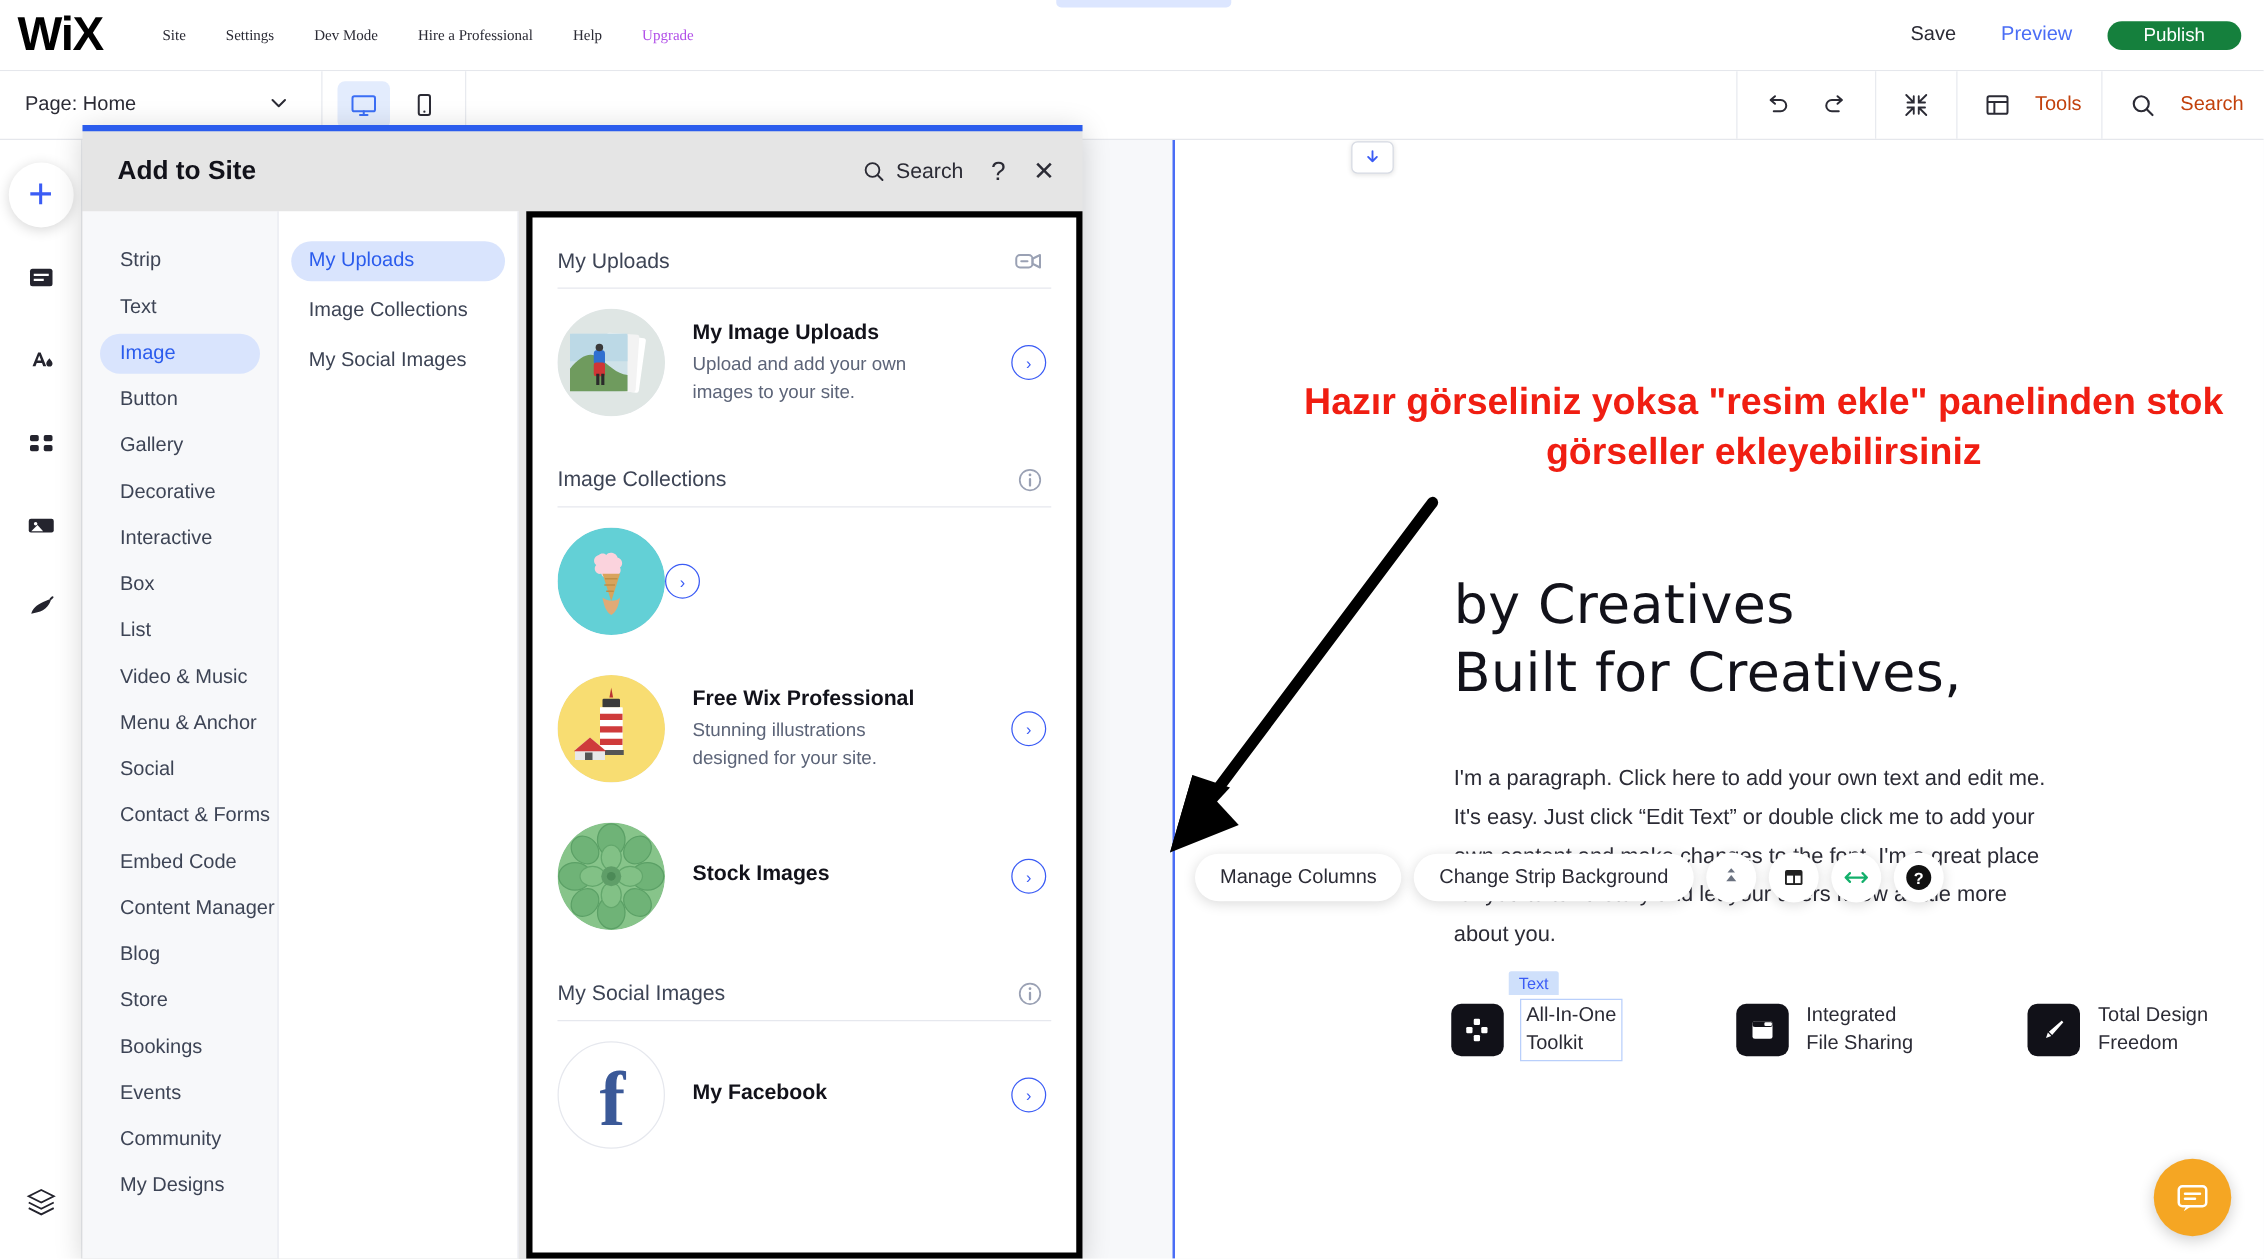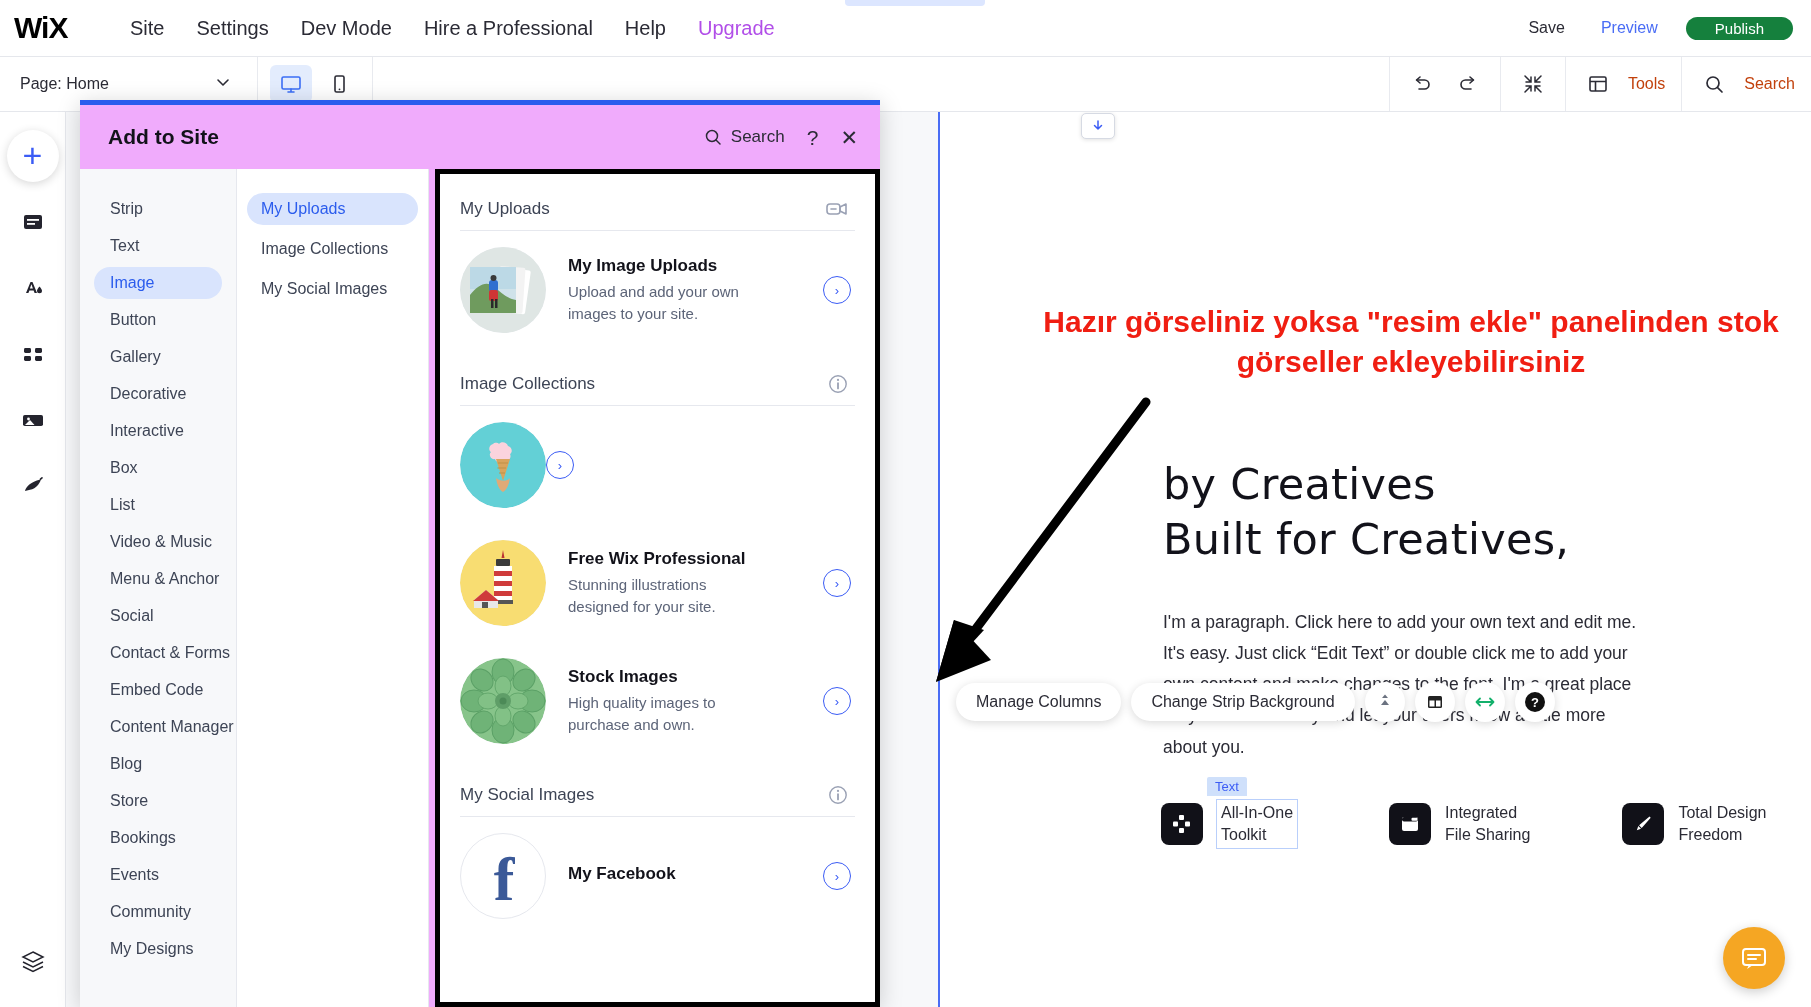--- a/index.html
+++ b/index.html
@@ -11,27 +11,28 @@
   }
   .app { position: relative; width: 1811px; height: 1007px; }
 
   
   .topbar {
     position: absolute; left: 0; top: 0; width: 1811px; height: 57px;
     background: #ffffff; border-bottom: 1px solid #e5e7ec;
     display: flex; align-items: center;
   }
   .wix-logo {
-    margin-left: 14px; width: 66px; font-size: 30px; font-weight: 700;
+    margin-left: 14px; width: 66px; font-size: 38px; font-weight: 700;
     letter-spacing: -1px; color: #000; line-height: 1;
   }
   .topmenu { display: flex; align-items: center; gap: 0px; margin-left: 34px; }
   .topmenu .mi {
-    font-size: 20px; color: #2b2b35; padding: 6px 16px; cursor: pointer;
+    font-size: 12px; color: #2b2b35; padding: 6px 16px; cursor: pointer;
     white-space: nowrap;
+    font-family: Liberation Serif, serif;
   }
   .topmenu .mi.upgrade { color: #b14ee8; }
   .topright { margin-left: auto; display: flex; align-items: center; gap: 0; padding-right: 18px; }
   .topright .tr { font-size: 16px; color: #2b2b35; padding: 6px 18px; cursor: pointer; }
   .topright .tr.preview { color: #4a6df5; }
   .publish-btn {
     background: #15803d; color: #fff; font-size: 15px; font-weight: 500;
     border-radius: 22px; padding: 3px 29px; margin-left: 10px; cursor: pointer;
     border: none;
   }
@@ -152,22 +153,22 @@
 
   .chat-btn {
     position: absolute; right: 26px; bottom: 18px; width: 62px; height: 62px;
     border-radius: 31px; background: #f5a623;
     display: flex; align-items: center; justify-content: center; cursor: pointer;
     box-shadow: 0 3px 12px rgba(0,0,0,.2);
   }
 
   
   .panel {
-    position: absolute; left: 80px; top: 100px; width: 800px; height: 907px;
-    background: #f0abfc; box-shadow: 0 4px 22px rgba(0,0,0,.18);
+    position: absolute; left: 66px; top: 100px; width: 800px; height: 907px;
+    background: #e5e5e5; box-shadow: 0 4px 22px rgba(0,0,0,.18);
     border-top: 5px solid #2b5ced; display: flex; flex-direction: column;
   }
   .panel-head {
     height: 64px; display: flex; align-items: center; padding: 0 22px 0 28px;
     flex-shrink: 0;
   }
   .panel-title { font-size: 21px; font-weight: 700; color: #12121a; }
   .panel-head-right { margin-left: auto; display: flex; align-items: center; gap: 22px; }
   .ph-search { display: flex; align-items: center; gap: 8px; font-size: 17px; color: #2b2b35; cursor: pointer; }
   .ph-ico { font-size: 21px; color: #2b2b35; cursor: pointer; line-height: 1; }
@@ -604,21 +605,20 @@
                 <ellipse cx="58" cy="43" rx="10" ry="8"></ellipse>
                 <ellipse cx="43" cy="58" rx="8" ry="10"></ellipse>
                 <ellipse cx="28" cy="43" rx="10" ry="8"></ellipse>
               </g>
               <circle cx="43" cy="43" r="8" fill="#5f9e68"></circle>
               <circle cx="43" cy="43" r="3.5" fill="#4c8a57"></circle>
             </svg>
           </div>
           <div class="card-txt">
             <div class="card-title">Stock Images</div>
-            <div class="card-desc">High quality images to purchase and own.</div>
           </div>
           <div class="go">›</div>
         </div>
 
         <div class="sec-head">
           <div class="sec-title">My Social Images</div>
           <div class="sec-ico">
             <svg width="22" height="22" viewBox="0 0 22 22" fill="none">
                 <circle cx="11" cy="11" r="8.2" stroke="#9aa1b4" stroke-width="1.4"></circle>
                 <circle cx="11" cy="6.9" r="1.1" fill="#9aa1b4"></circle>

